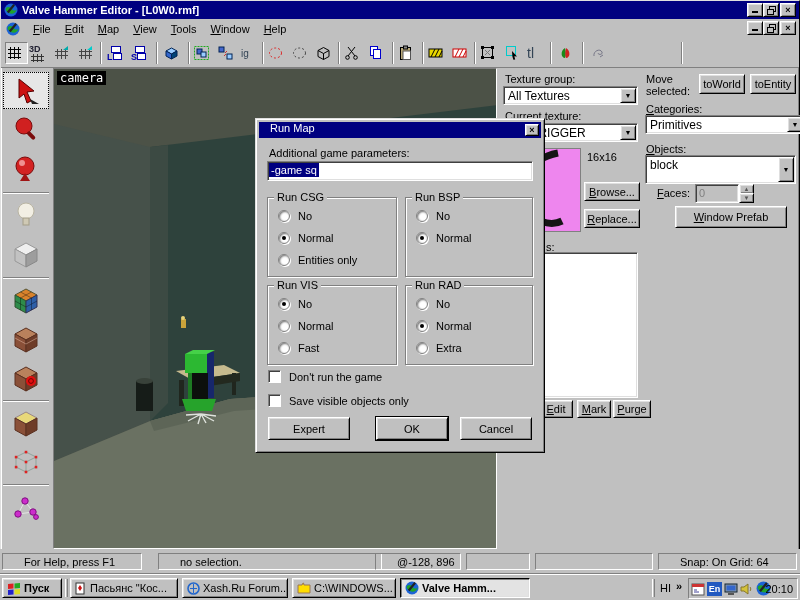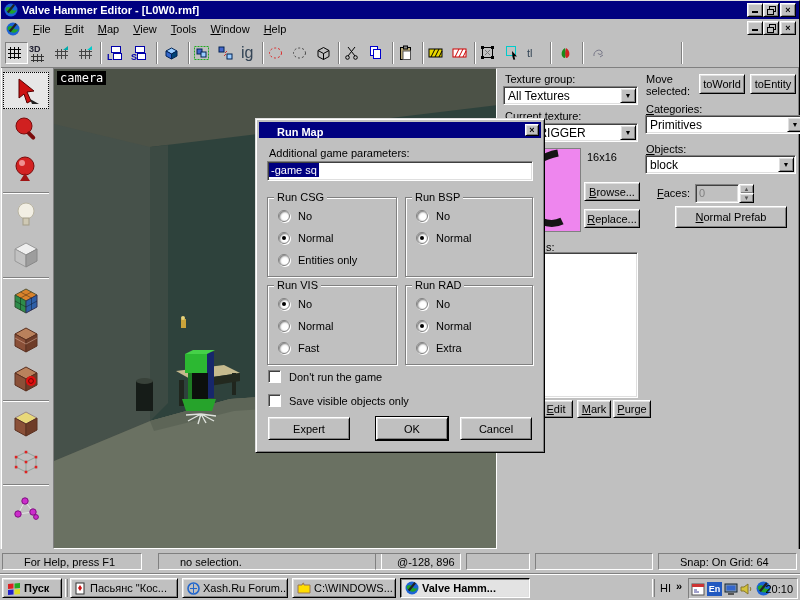--- a/index.html
+++ b/index.html
@@ -36,21 +36,21 @@
 .tbtext{font-size:9px;color:#223}
 
 .lt{position:absolute;left:3px;width:46px;height:37px;display:flex;align-items:center;justify-content:center}
 .lt.sel{border:1px dotted #000;background:#e6e6e6}
 .hsep{position:absolute;left:3px;width:46px;height:2px;border-top:1px solid #808080;border-bottom:1px solid #fff}
 
 #viewport{position:absolute;left:53px;top:68px;width:444px;height:481px;background:#4c5247;border:1px solid;border-color:#808080 #fff #fff #808080;overflow:hidden}
 #camlabel{position:absolute;left:3px;top:2px;background:#000;color:#fff;font-family:"DejaVu Sans Mono",monospace;font-size:12px;padding:0 3px}
 
 #dialog{position:absolute;left:255px;top:118px;width:290px;height:335px;background:#c0c0c0;border:1px solid;border-color:#dfdfdf #000 #000 #dfdfdf;box-shadow:inset 1px 1px 0 #fff,inset -1px -1px 0 #808080;z-index:10}
-#dialog .dtitle{position:absolute;left:3px;top:3px;right:3px;height:16px;background:#000080;color:#fff;font-weight:bold;display:flex;align-items:flex-end;padding-left:18px}
+#dialog .dtitle{position:absolute;left:3px;top:3px;right:3px;height:16px;background:#000080;color:#fff;font-weight:normal;display:flex;align-items:flex-start;padding-left:11px}
 
 #statusbar{position:absolute;left:0;top:549px;width:800px;height:25px;background:#c0c0c0}
 #taskbar{position:absolute;left:0;top:574px;width:800px;height:26px;background:#c0c0c0;border-top:1px solid #fff;box-shadow:0 -1px 0 #808080}
 .task{position:absolute;top:3px;height:20px;background:#c0c0c0;border:1px solid;border-color:#fff #000 #000 #fff;box-shadow:inset 1px 1px 0 #dfdfdf,inset -1px -1px 0 #808080;display:flex;align-items:center;padding:0 4px;overflow:hidden;white-space:nowrap}
 .task.active{border-color:#000 #fff #fff #000;box-shadow:inset 1px 1px 0 #808080,inset -1px -1px 0 #dfdfdf;background:#e3e3e3;font-weight:bold}
 .task .ticon{margin-right:3px;flex:none}
 #tray{position:absolute;left:688px;top:3px;width:110px;height:21px;border:1px solid;border-color:#808080 #fff #fff #808080;display:flex;align-items:center}
 .trayicon{margin-left:2px;flex:none}
 .appframe{position:absolute;left:0;top:0;width:800px;height:574px;border:1px solid;border-color:#dfdfdf #000 #000 #dfdfdf;box-shadow:inset 1px 1px 0 #fff,inset -1px -1px 0 #808080;pointer-events:none}
 .seltext{background:#000080;color:#fff;padding:1px 2px}
@@ -160,21 +160,21 @@
       </svg>
     </div>
   <div class="tb" style="left:216px">
       <svg width="17" height="16" viewBox="0 0 17 16">
         <rect x="2" y="2" width="5" height="5" fill="#46c" stroke="#025"></rect>
         <rect x="10" y="9" width="5" height="5" fill="#9cf" stroke="#025"></rect>
         <path d="M8 8l2-2M9 9l-2 2" stroke="#c33"></path>
       </svg>
     </div>
   <div class="tb" style="left:240px">
-      <span class="tbtext" style="font-size:16px;color:#345">ig</span>
+      <span class="tbtext" style="font-size:10px;color:#345">ig</span>
     </div>
   <div class="vsep" style="left:261px"></div>
   <div class="tb" style="left:266px">
       <svg width="17" height="16" viewBox="0 0 17 16">
         <ellipse cx="8.5" cy="8" rx="6" ry="5" fill="none" stroke="#d22" stroke-dasharray="2 2"></ellipse>
       </svg>
     </div>
   <div class="tb" style="left:290px">
       <svg width="17" height="16" viewBox="0 0 17 16">
         <ellipse cx="8.5" cy="8" rx="6" ry="5" fill="none" stroke="#444" stroke-dasharray="2 2"></ellipse>
@@ -231,21 +231,21 @@
         <path d="M6 5l5 5M11 5l-5 5" stroke="#777"></path>
       </svg>
     </div>
   <div class="tb" style="left:502px">
       <svg width="17" height="16" viewBox="0 0 17 16">
         <rect x="3.5" y="1.5" width="9" height="9" fill="none" stroke="#0cc"></rect>
         <polygon points="9,6 14,11.5 11.3,11.3 12.2,14.5 10.4,14.8 9.4,11.6" fill="#000"></polygon>
       </svg>
     </div>
   <div class="tb" style="left:526px">
-      <span class="tbtext" style="font-size:11px;color:#345">tl</span>
+      <span class="tbtext" style="font-size:14px;color:#345">tl</span>
     </div>
   <div class="vsep" style="left:549px"></div>
   <div class="tb" style="left:556px">
       <svg width="17" height="16" viewBox="0 0 17 16">
         <path d="M8 13C4 13 3 6 8 3c1 4 1 8 0 10z" fill="#1a8a1a"></path>
         <path d="M9 13c4 0 5-7 0-10-1 4-1 8 0 10z" fill="#c22"></path>
       </svg>
     </div>
   <div class="vsep" style="left:581px"></div>
   <div class="tb" style="left:588px">
@@ -416,32 +416,32 @@
   </div>
 <div class="btn" style="left:750px;top:74px;width:46px;height:20px">
     <span>toEntity</span>
   </div>
 <span class="lbl u" style="left:646px;top:103px">Categories:</span>
 <div class="combo" style="left:645px;top:115px;width:160px;height:19px">
   <span class="val">Primitives</span>
   <span class="dd">▼</span>
 </div>
 <span class="lbl u" style="left:646px;top:143px">Objects:</span>
-<div class="combo" style="left:645px;top:155px;width:151px;height:19px">
+<div class="combo" style="left:645px;top:155px;width:151px;height:29px">
   <span class="val">block</span>
   <span class="dd">▼</span>
 </div>
 <span class="lbl u" style="left:657px;top:187px">Faces:</span>
 <div class="field" style="left:695px;top:184px;width:44px;height:19px;background:#c0c0c0">
     <span style="position:absolute;left:3px;top:2px;color:#808080">0</span>
   </div>
 <div class="btn" style="left:739px;top:184px;width:15px;height:10px;font-size:6px;color:#555">▲</div>
 <div class="btn" style="left:739px;top:193px;width:15px;height:10px;font-size:6px;color:#555">▼</div>
 <div class="btn" style="left:675px;top:206px;width:112px;height:22px">
-    <span class="u">Normal Prefab</span>
+    <span class="u">Window Prefab</span>
   </div>
 
 <div id="dialog">
   <div class="dtitle">
       <span>Run Map</span>
     </div>
   <div class="wbtn" style="right:5px;top:5px;left:auto;width:14px;height:12px">×</div>
   <span class="lbl" style="left:13px;top:28px">Additional game parameters:</span>
   <div class="field" style="left:11px;top:42px;width:266px;height:20px">
     <span class="seltext" style="position:absolute;left:1px;top:1px">-game sq</span>

